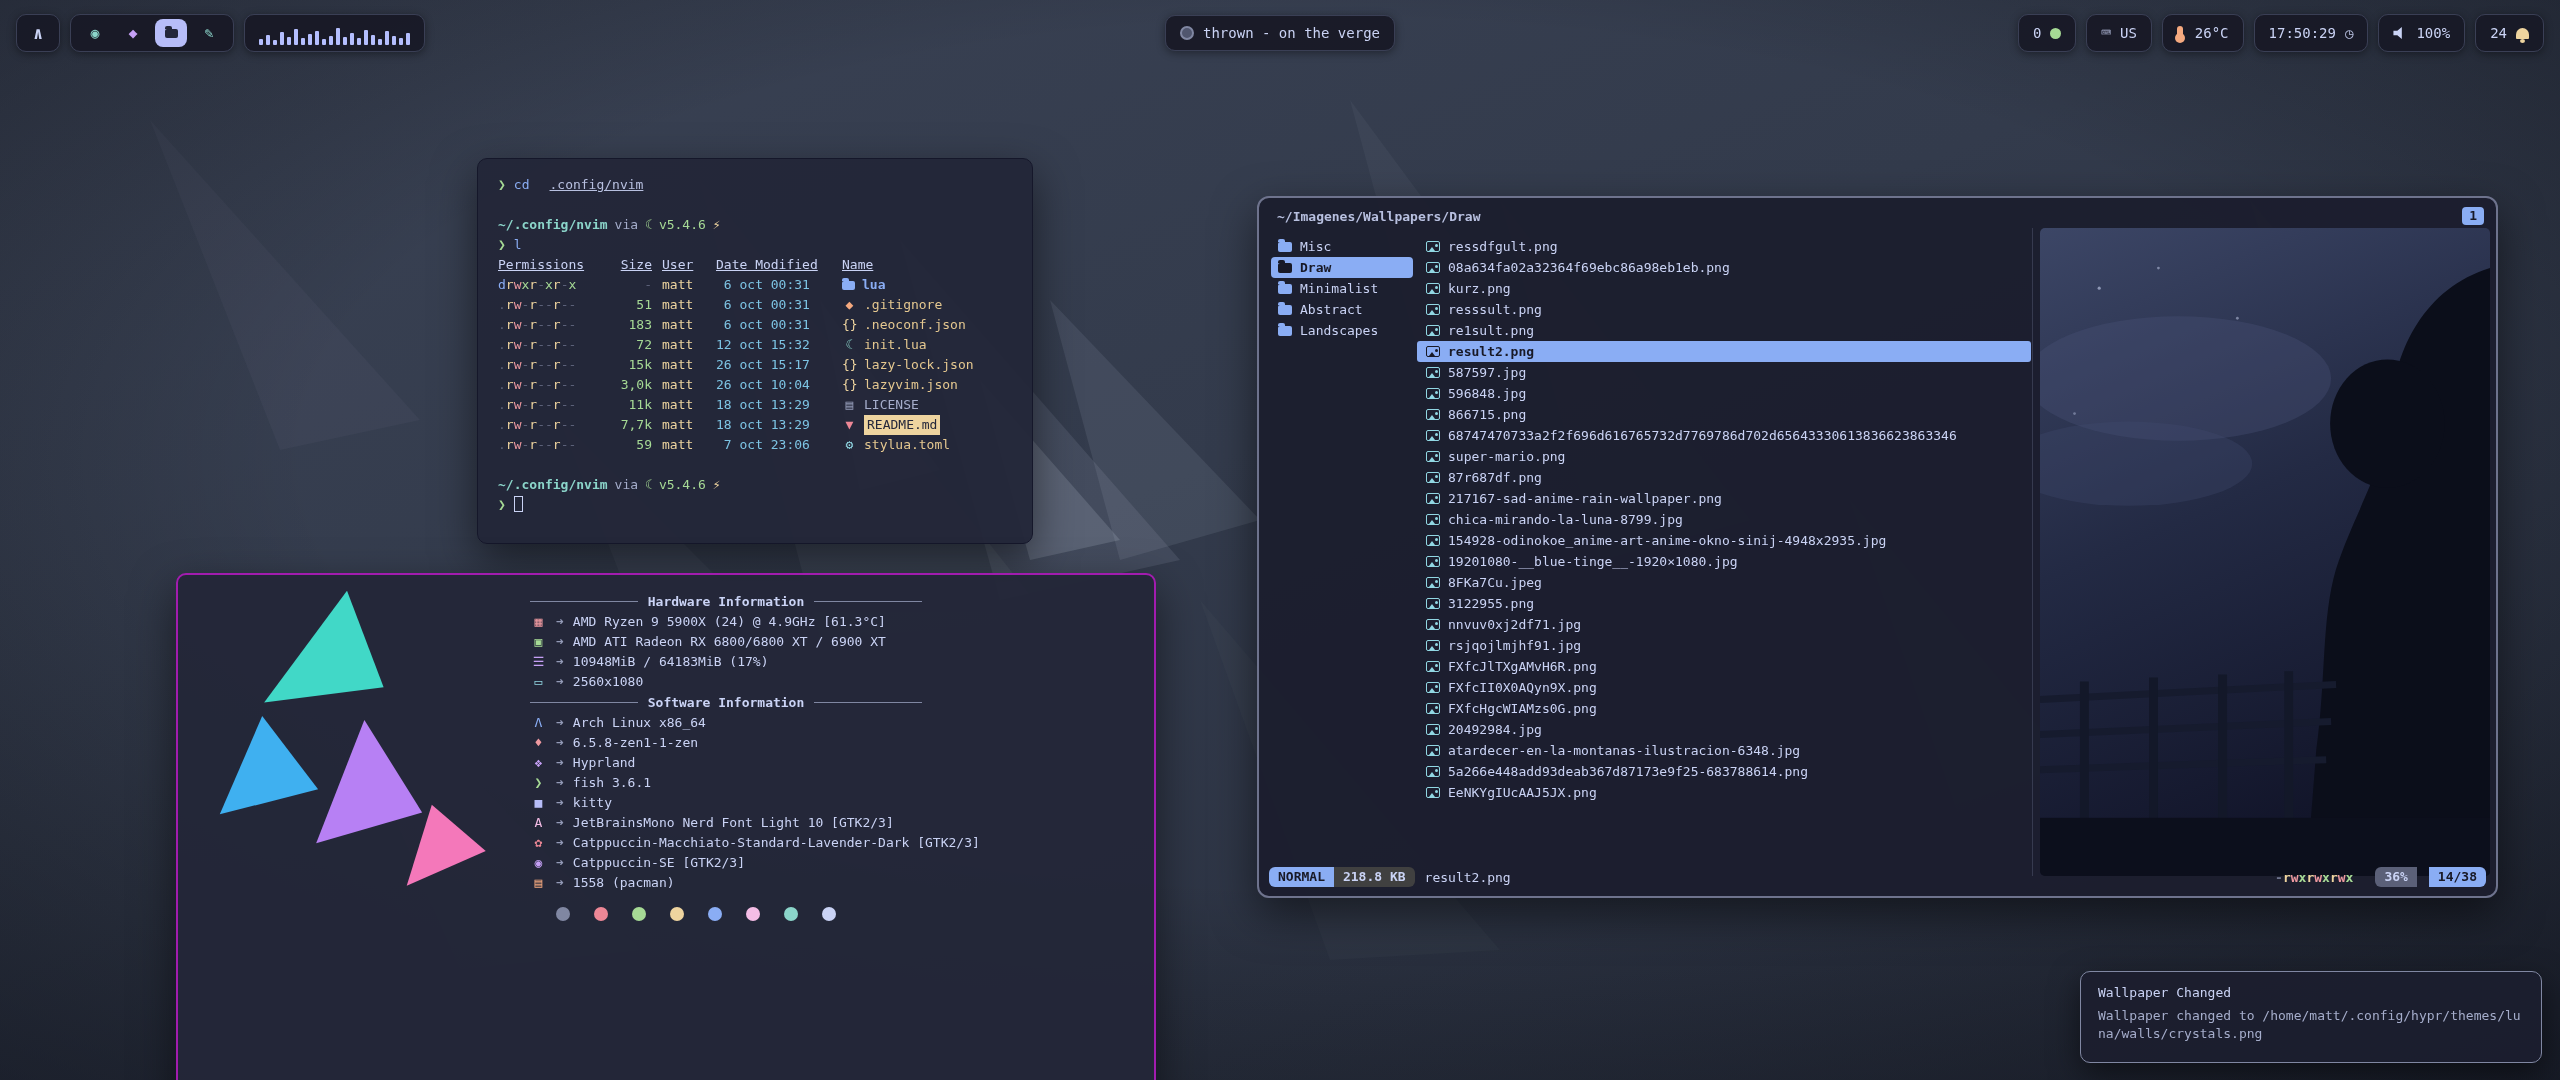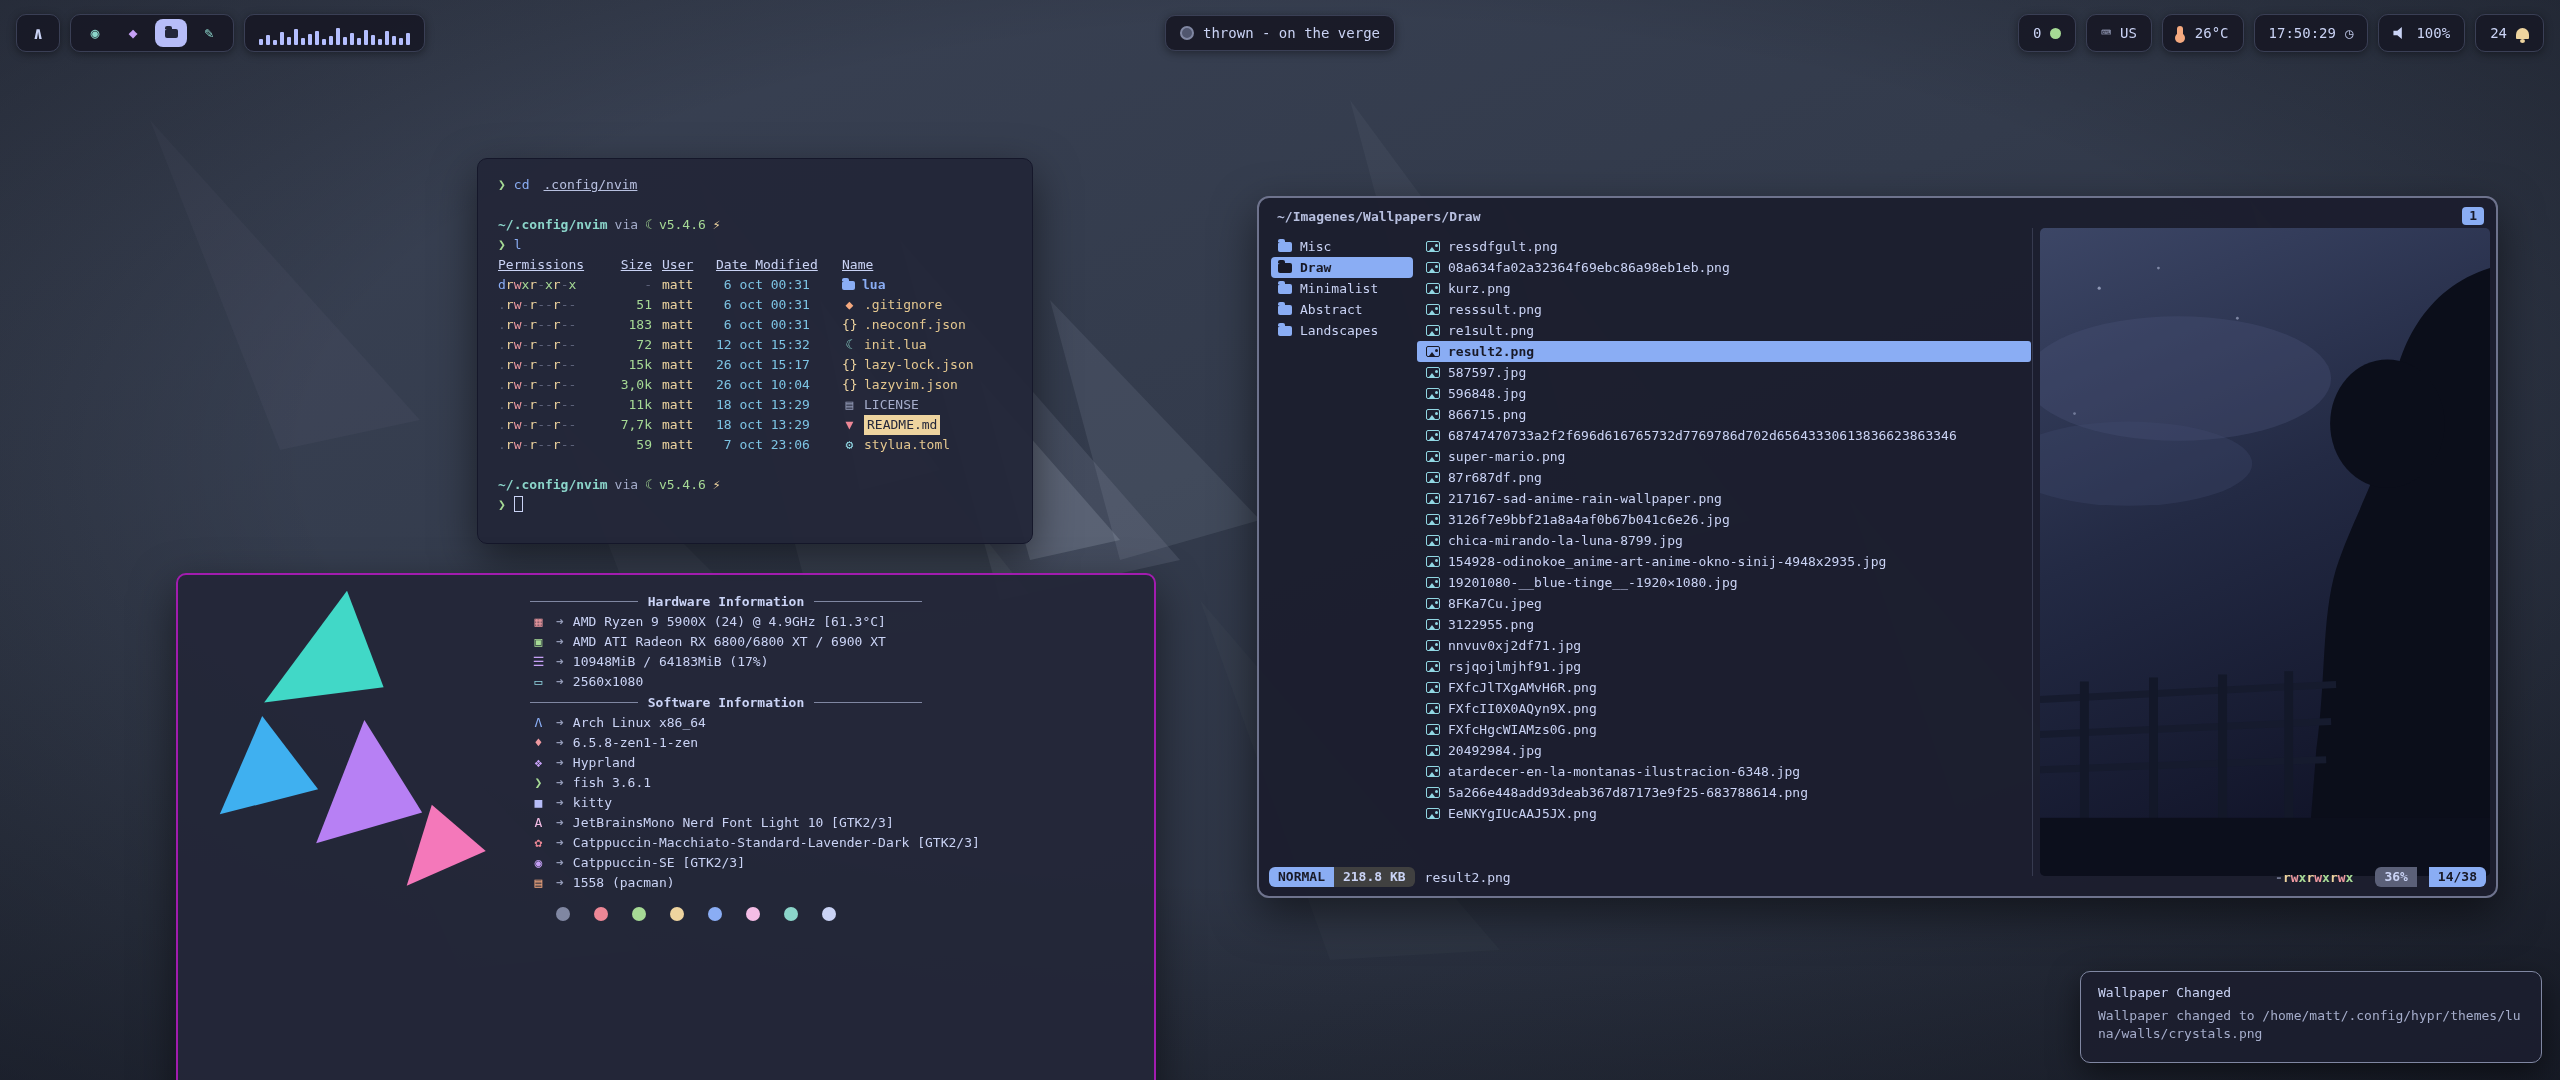--- a/index.html
+++ b/index.html
@@ -31,21 +31,21 @@
   .bell-icon{position:relative;width:13px;height:11px;background:#eed49f;border-radius:7px 7px 1px 1px;flex:none}
   .bell-icon::after{content:"";position:absolute;left:4px;bottom:-4px;width:5px;height:4px;background:#eed49f;border-radius:50%}
 
   
   .term{position:absolute;background:rgba(35,38,56,.95);border-radius:10px;color:#cad3f5;font-size:13px;line-height:20px;box-shadow:0 16px 44px rgba(0,0,0,.5);z-index:3}
 
   
   #term-nvim{left:477px;top:158px;width:556px;height:386px;padding:16px 20px;border:1px solid #15172a}
   .tline{height:20px;white-space:pre}
   .pch{color:#a6da95;margin-right:8px}
-  .cmd{color:#8aadf4;margin-right:14px}
+  .cmd{color:#8aadf4;margin-right:20px}
   .arg{color:#b8c0e0;text-decoration:underline}
   .path{color:#8bd5ca;font-weight:bold}
   .via{color:#a5adcb;margin:0 7px}
   .moon{color:#a6da95;margin-right:6px}
   .ver{color:#a6da95}
   .bolt{color:#eed49f;margin-left:7px}
   .cursor{display:inline-block;width:9px;height:16px;border:1px solid #cad3f5;vertical-align:-3px}
   .lsrow{display:grid;grid-template-columns:96px 48px 44px 116px 1fr;column-gap:10px;height:20px;align-items:center;white-space:pre}
   .lsrow .hcol{text-decoration:underline;color:#cad3f5}
   .lsrow .c1,.col-size{text-align:right}
@@ -381,24 +381,20 @@
       <div class="file-row">
         <span class="img-icon"></span>
         <span class="fname">87r687df.png</span>
       </div>
       <div class="file-row">
         <span class="img-icon"></span>
         <span class="fname">217167-sad-anime-rain-wallpaper.png</span>
       </div>
       <div class="file-row">
         <span class="img-icon"></span>
-        <span class="fname">3126f7e9bbf21a8a4af0b67b041c6e26.jpg</span>
-      </div>
-      <div class="file-row">
-        <span class="img-icon"></span>
         <span class="fname">chica-mirando-la-luna-8799.jpg</span>
       </div>
       <div class="file-row">
         <span class="img-icon"></span>
         <span class="fname">154928-odinokoe_anime-art-anime-okno-sinij-4948x2935.jpg</span>
       </div>
       <div class="file-row">
         <span class="img-icon"></span>
         <span class="fname">19201080-__blue-tinge__-1920×1080.jpg</span>
       </div>

